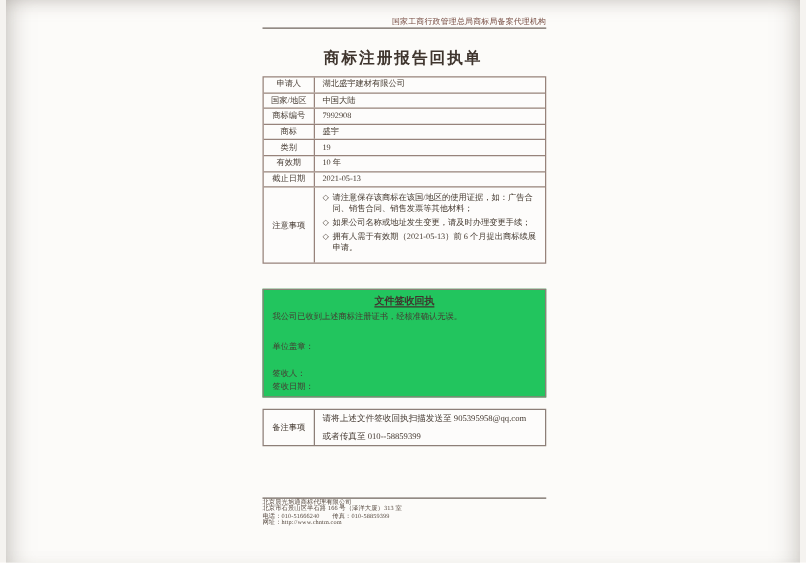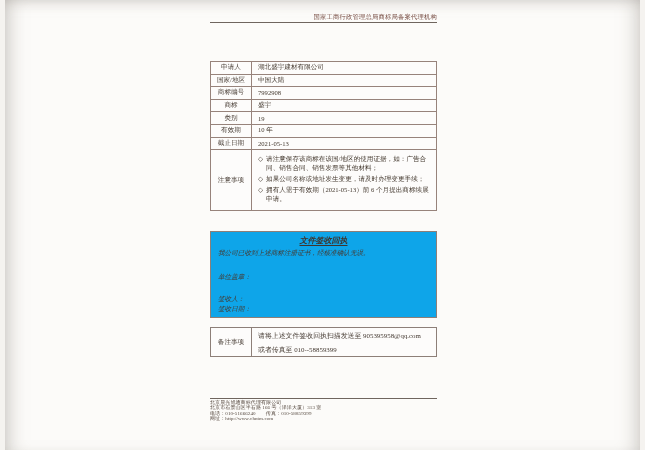--- a/index.html
+++ b/index.html
@@ -50,21 +50,21 @@
     flex:1; display:flex; align-items:center;
     padding-left:6px; font-size:6.6px; color:#44392f;
   }
   .notes-row { height:auto; min-height:60px; }
   .notes-cell { display:block; padding:2px 5px 2px 6px; }
   .note-item { display:flex; gap:3px; font-size:6.6px; line-height:9.3px; margin:1.5px 0; }
   .note-marker { flex:0 0 auto; }
   
   .receipt-box {
     position:absolute; top:231px; left:210px; width:227px; height:87px;
-    border:1px solid #8d7f78; box-sizing:border-box; background:#0ea5e9;font-style:italic;
+    border:1px solid #8d7f78; box-sizing:border-box; background:#22c55e;
   }
   .receipt-title {
     position:absolute; top:3px; left:0; width:100%; text-align:center;
     font-size:8px; font-weight:bold; color:#3f352e;
     text-decoration:underline; text-underline-offset:2px;
   }
   .receipt-statement { position:absolute; top:17px; left:7px; right:5px; font-size:6.6px; }
   .stamp-label   { position:absolute; top:41px; left:7px; font-size:6.6px; }
   .signer-label  { position:absolute; top:63px; left:7px; font-size:6.6px; }
   .signdate-label{ position:absolute; top:73px; left:7px; font-size:6.6px; }
@@ -91,20 +91,21 @@
   .footer div { white-space:nowrap; }
 </style>
 </head>
 <body>
 
 <div class="screen">
   <div class="paper"></div>
 
   <div class="agency">国家工商行政管理总局商标局备案代理机构</div>
   <div class="rule-top"></div>
+  <div class="title">商标注册报告回执单</div>
 
   <div class="info-table">
     <div class="irow first">
       <div class="ilabel">申请人</div>
       <div class="ivalue">湖北盛宇建材有限公司</div>
     </div>
     <div class="irow">
       <div class="ilabel">国家/地区</div>
       <div class="ivalue">中国大陆</div>
     </div>

